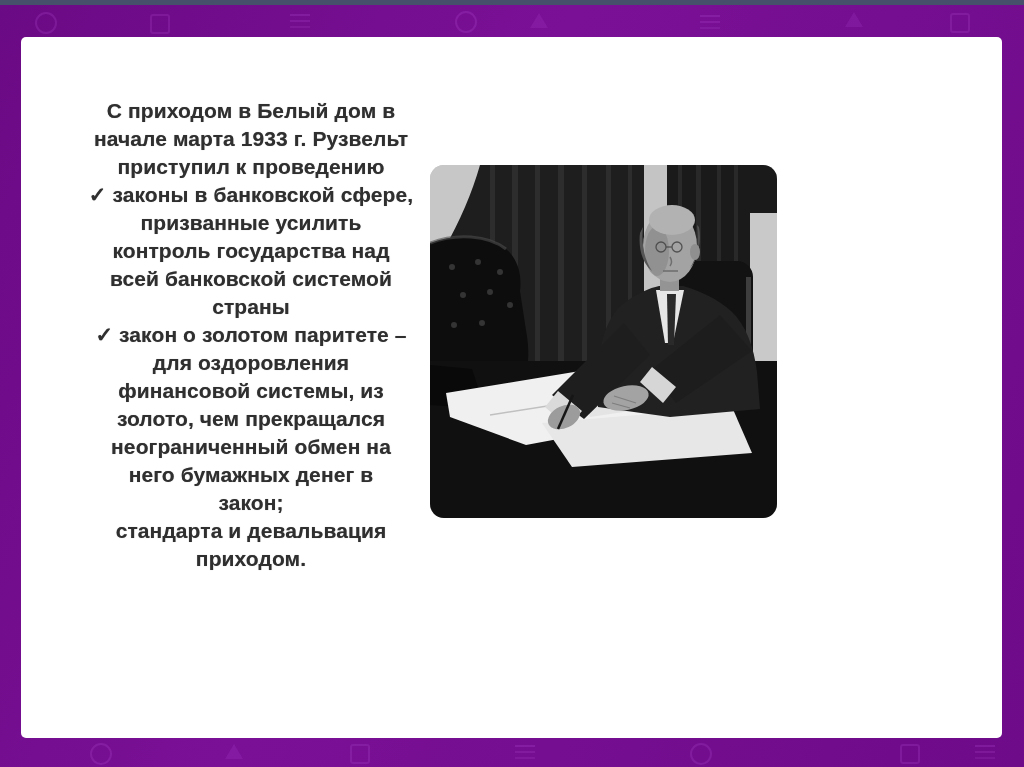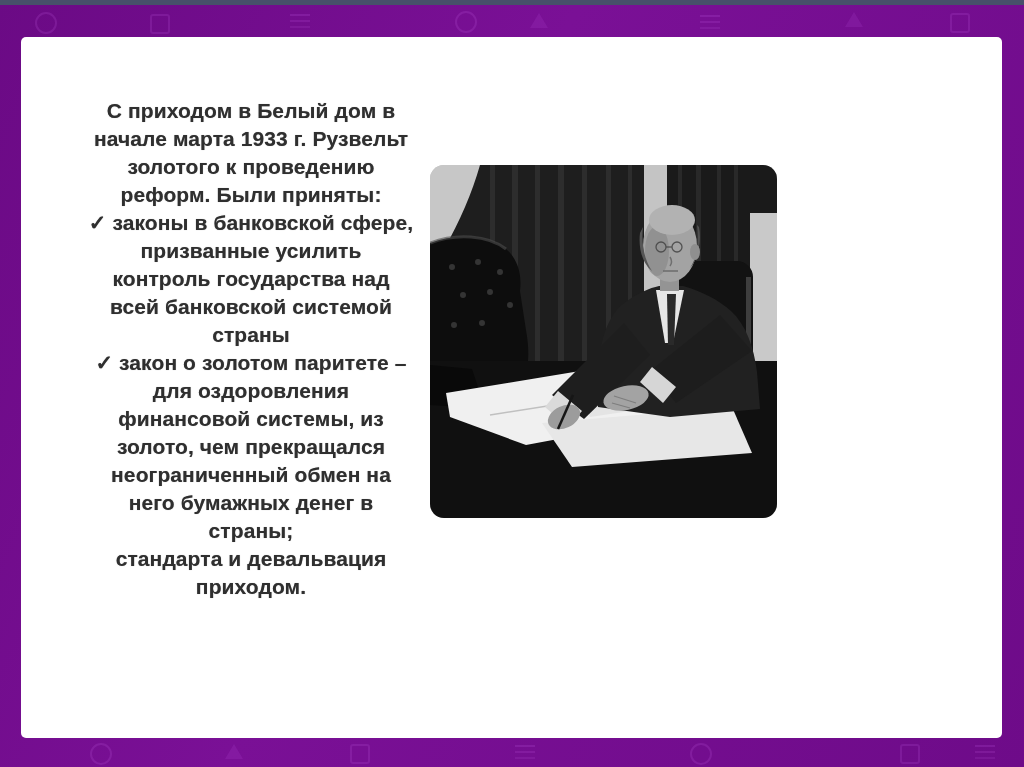--- a/index.html
+++ b/index.html
@@ -69,34 +69,33 @@
     <span class="doodle d-circle" style="left:690px;top:5px;"></span>
     <span class="doodle d-square" style="left:900px;top:6px;"></span>
     <span class="doodle d-lines" style="left:975px;top:7px;"></span>
   </div>
 
   <div class="slide">
 
     <div class="text-block">
         <div class="text-line">С приходом в Белый дом в</div>
         <div class="text-line">начале марта 1933 г. Рузвельт</div>
-        <div class="text-line">золотого к проведению</div>
-        <div class="text-line">реформ. Были приняты:</div>
+        <div class="text-line">приступил к проведению</div>
         <div class="text-line">✓ законы в банковской сфере,</div>
         <div class="text-line">призванные усилить</div>
         <div class="text-line">контроль государства над</div>
         <div class="text-line">всей банковской системой</div>
         <div class="text-line">страны</div>
         <div class="text-line">✓ закон о золотом паритете –</div>
         <div class="text-line">для оздоровления</div>
         <div class="text-line">финансовой системы, из</div>
         <div class="text-line">золото, чем прекращался</div>
         <div class="text-line">неограниченный обмен на</div>
         <div class="text-line">него бумажных денег в</div>
-        <div class="text-line">страны;</div>
+        <div class="text-line">закон;</div>
         <div class="text-line">стандарта и девальвация</div>
         <div class="text-line">приходом.</div>
       </div>
 
     <div class="photo" role="img" aria-label="Black-and-white photograph of Franklin D. Roosevelt signing documents at his desk, dark curtains and leather chairs behind him">
       <svg viewBox="0 0 347 353" preserveAspectRatio="none">
 
         <rect width="347" height="353" fill="#c2c2c2"></rect>
         <rect x="0" y="0" width="60" height="218" fill="#c7c7c7"></rect>
 

